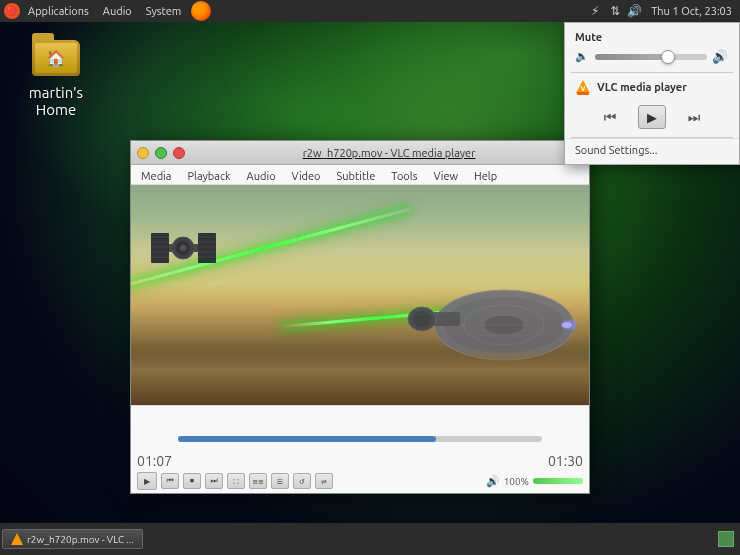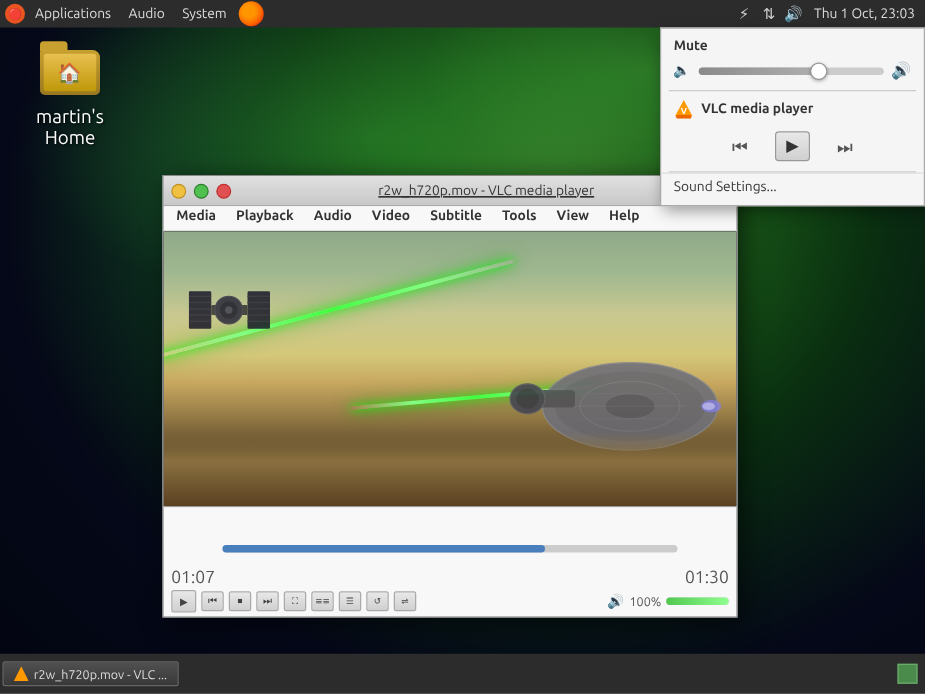--- a/index.html
+++ b/index.html
@@ -165,24 +165,23 @@
       color: #333;
       margin-left: 4px;
       flex: 1;
       text-align: center;
     }
 
     .vlc-menubar {
       background: #f8f8f8;
       border-bottom: 1px solid #ddd;
       display: flex;
-      align-items: flex-start;
+      align-items: flex-end;
       height: 20px;
       padding: 0 2px;
-      font-weight: bold;
     }
 
     .vlc-menu-item {
       padding: 2px 8px;
       font-size: 11px;
       color: #333;
       cursor: pointer;
     }
 
     .vlc-video {
@@ -310,21 +309,21 @@
       background: linear-gradient(90deg, #50c850, #90ff90);
       border-radius: 3px;
       width: 100%;
     }
 
     
     #sound-popup {
       position: absolute;
       top: 22px;
       right: 0;
-      width: 212px;
+      width: 176px;
       background: #f5f5f5;
       border: 1px solid #aaa;
       box-shadow: 2px 4px 12px rgba(0,0,0,0.4);
       z-index: 200;
     }
 
     .sound-mute-row {
       display: flex;
       align-items: center;
       padding: 8px 10px 4px;

